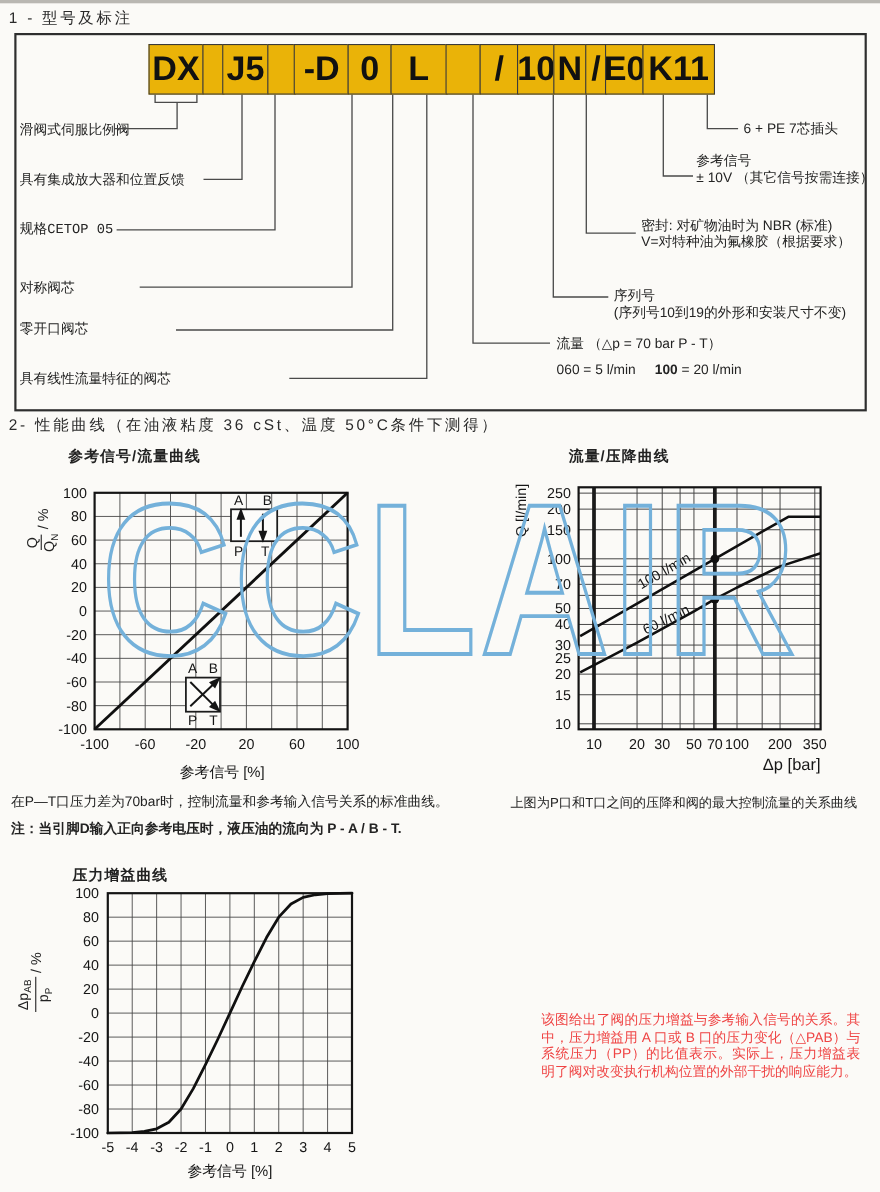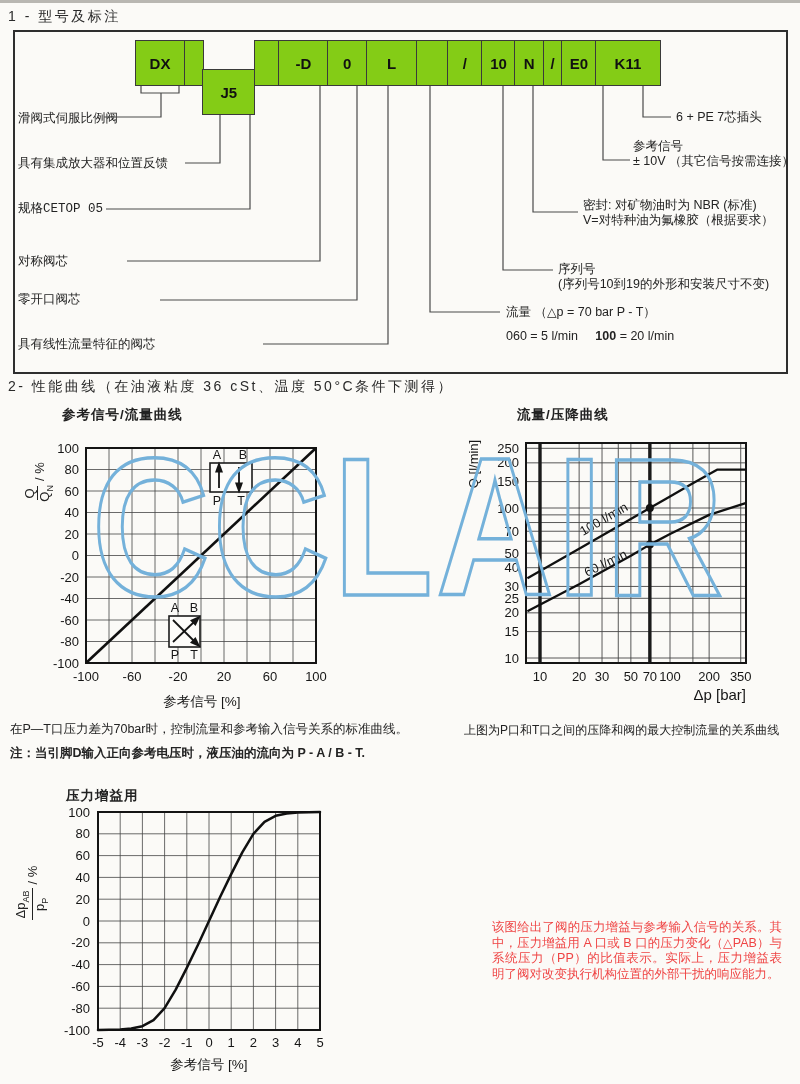--- a/index.html
+++ b/index.html
@@ -4,22 +4,22 @@
 <style>
   html,body{margin:0;padding:0;background:#e8e8e6;}
   #page{position:relative;width:800px;height:1084px;background:#fbfaf7;overflow:hidden;
         font-family:"Liberation Sans","DejaVu Sans",sans-serif;color:#1e1e1e;}
   .abs{position:absolute;}
   .scan-top{position:absolute;top:0;left:0;width:800px;height:3px;background:#b9b7b2;}
   .sec-title{font-size:14px;letter-spacing:2.5px;color:#2a2a2a;white-space:nowrap;}
   .box1{border:2px solid #2e2e2e;}
   #code-row{display:flex;}
   .code-cell{box-sizing:border-box;border:1.4px solid #3a3a3a;margin-left:-1.4px;height:46px;
-             display:flex;align-items:center;justify-content:center;background:#84cc16;
-             font-weight:bold;font-size:15px;color:#111;}
+             display:flex;align-items:center;justify-content:center;background:#eab308;
+             font-weight:bold;font-size:31px;color:#111;}
   .code-cell:first-child{margin-left:0;}
   .lbl{font-size:12.5px;color:#232323;white-space:nowrap;line-height:15px;}
   .chart-title{font-size:13.5px;font-weight:bold;letter-spacing:1px;color:#222;white-space:nowrap;}
   .note{font-size:12.5px;color:#232323;white-space:nowrap;}
   .note-b{font-weight:bold;}
   .para{font-size:12.5px;color:#ef4444;line-height:15.6px;text-align:justify;}
   svg{overflow:visible;}
   svg text{font-family:"Liberation Sans","DejaVu Sans",sans-serif;fill:#161616;}
   .ylab{display:flex;align-items:center;justify-content:center;gap:4px;
         font-size:13px;color:#222;white-space:nowrap;}
@@ -51,21 +51,21 @@
       <polyline points="643,86 643,117 671,117" fill="none" stroke="#4a4a4a" stroke-width="1.2"></polyline>
       <polyline points="603,86 603,160 630,160" fill="none" stroke="#4a4a4a" stroke-width="1.2"></polyline>
       <polyline points="533,86 533,212 578,212" fill="none" stroke="#4a4a4a" stroke-width="1.2"></polyline>
       <polyline points="503,86 503,270 553,270" fill="none" stroke="#4a4a4a" stroke-width="1.2"></polyline>
       <polyline points="430,86 430,312 500,312" fill="none" stroke="#4a4a4a" stroke-width="1.2"></polyline>
     </svg>
 
   <div id="code-row" class="abs" style="left:135px;top:40px;z-index:3;">
       <div class="code-cell" style="width: 50px;">DX</div>
       <div class="code-cell" style="width: 20px;"></div>
-      <div class="code-cell" style="width: 53px; margin-top: 29px;">J5</div>
+      <div class="code-cell" style="width: 42px;">J5</div>
       <div class="code-cell" style="width: 26px;"></div>
       <div class="code-cell" style="width: 50px;">-D</div>
       <div class="code-cell" style="width: 40px;">0</div>
       <div class="code-cell" style="width: 52px;">L</div>
       <div class="code-cell" style="width: 32px;"></div>
       <div class="code-cell" style="width: 36px;">/</div>
       <div class="code-cell" style="width: 34px;">10</div>
       <div class="code-cell" style="width: 30px;">N</div>
       <div class="code-cell" style="width: 20px;">/</div>
       <div class="code-cell" style="width: 35px;">E0</div>
@@ -225,21 +225,21 @@
       <circle cx="199.8627452018534" cy="78" r="4" fill="#111"></circle>
       <circle cx="199.8627452018534" cy="114.61877164912627" r="4" fill="#111"></circle>
       <text x="133" y="106" text-anchor="start" font-size="13" transform="rotate(-30 133 106)">100 l/min</text>
       <text x="137" y="147" text-anchor="start" font-size="13" transform="rotate(-26 137 147)">60 l/min</text>
     </svg>
 
   <div class="abs note" style="left:10px;top:721px;">在P—T口压力差为70bar时，控制流量和参考输入信号关系的标准曲线。</div>
   <div class="abs note note-b" style="left:10px;top:745px;">注：当引脚D输入正向参考电压时，液压油的流向为 P - A / B - T.</div>
   <div class="abs note" style="left:464px;top:722px;font-size:12px;">上图为P口和T口之间的压降和阀的最大控制流量的关系曲线</div>
 
-  <div class="abs chart-title" style="left:66px;top:787px;">压力增益用</div>
+  <div class="abs chart-title" style="left:66px;top:787px;">压力增益曲线</div>
   <div class="abs ylab rot" style="left:-10px;top:873px;width:84px;height:40px;">
     <span class="frac">
         <span class="num"><span>Δp</span><sub>AB</sub></span>
         <span class="den"><span>p</span><sub>P</sub></span>
       </span>
     <span>/ %</span>
   </div>
   <svg id="chart3" class="abs" style="left:20px;top:795px;" width="410" height="290">
       <line x1="100.2" y1="17" x2="100.2" y2="235" stroke="#454545" stroke-width="0.8"></line>
       <line x1="122.4" y1="17" x2="122.4" y2="235" stroke="#454545" stroke-width="0.8"></line>

